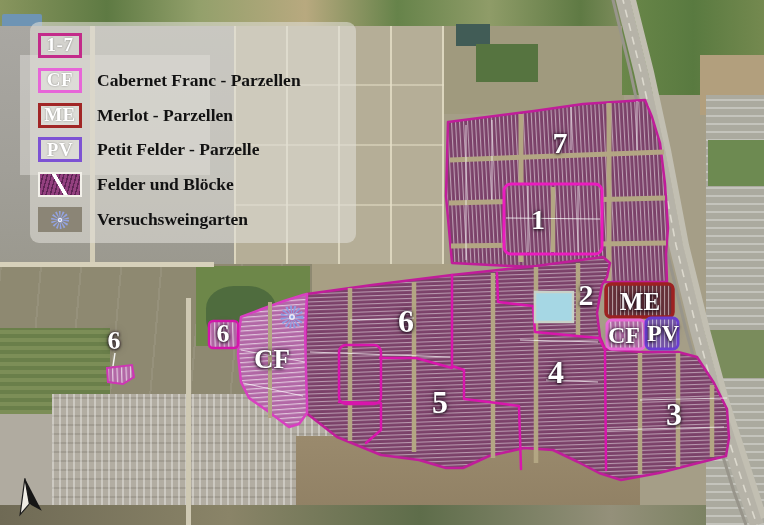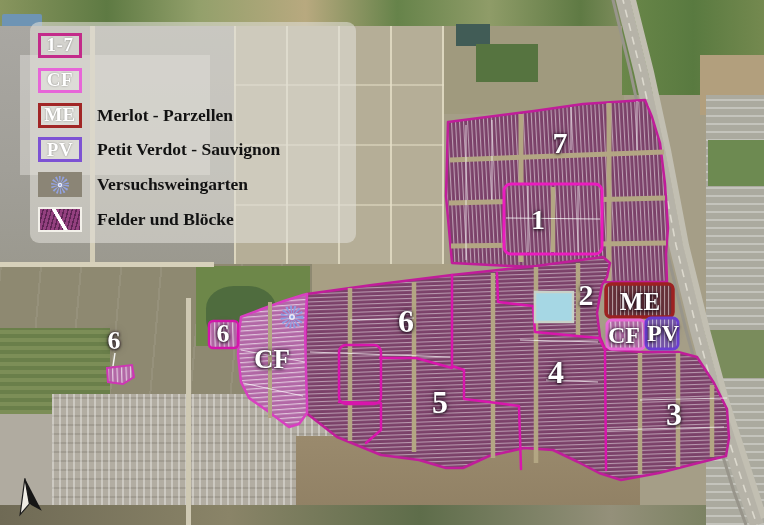--- a/index.html
+++ b/index.html
@@ -213,38 +213,39 @@
   <div class="plabel" style="left:640px;top:301px;font-size:25px;">ME</div>
   <div class="plabel" style="left:624px;top:335px;font-size:24px;">CF</div>
   <div class="plabel" style="left:663px;top:333px;font-size:24px;">PV</div>
 
   <div class="legend">
     <div class="lrow">
       <div class="swatch sw-cs">1-7</div>
     </div>
     <div class="lrow">
       <div class="swatch sw-cf">CF</div>
+      <div class="ltext">Cabernet Franc - Parzellen</div>
     </div>
     <div class="lrow">
       <div class="swatch sw-me">ME</div>
       <div class="ltext">Merlot - Parzellen</div>
     </div>
     <div class="lrow">
       <div class="swatch sw-pv">PV</div>
-      <div class="ltext">Petit Verdot - Sauvignon</div>
+      <div class="ltext">Petit Felder - Parzelle</div>
+    </div>
+    <div class="lrow">
+      <div class="swatch sw-hatch"></div>
+      <div class="ltext">Felder und Blöcke</div>
     </div>
     <div class="lrow">
       <div class="swatch sw-star">
         <svg width="26" height="24" viewBox="-13 -12 26 24">
           <circle r="5.5" fill="none" stroke="#93a3e2" stroke-width="7" stroke-dasharray="1.2 1.25"></circle>
           <circle r="2.2" fill="#e8ecfa"></circle>
           <circle r="1" fill="#93a3e2"></circle>
         </svg>
       </div>
       <div class="ltext">Versuchsweingarten</div>
     </div>
-    <div class="lrow">
-      <div class="swatch sw-hatch"></div>
-      <div class="ltext">Felder und Blöcke</div>
-    </div>
   </div>
 
 </div>
 
 </body></html>

